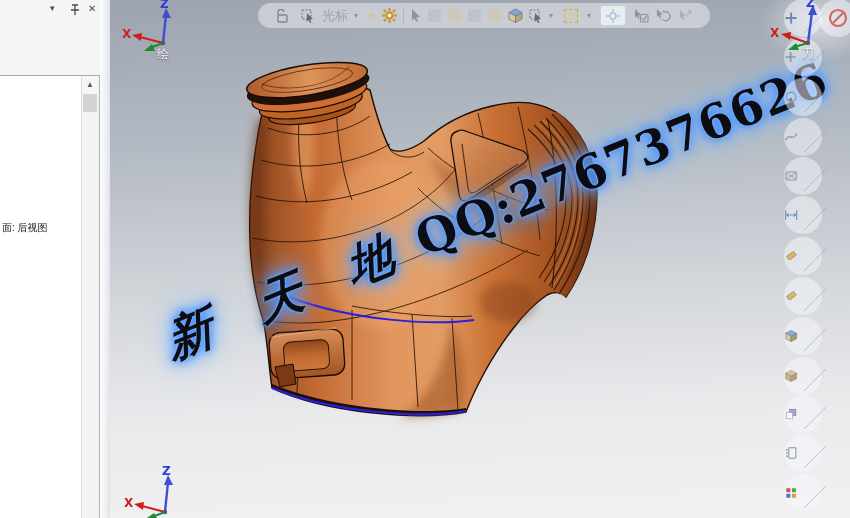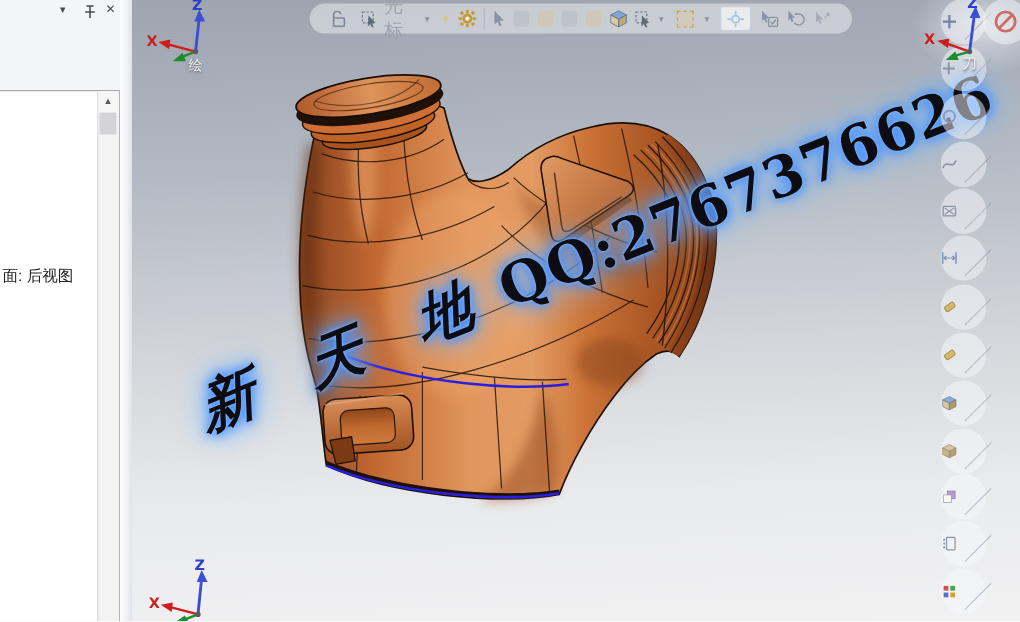--- a/index.html
+++ b/index.html
@@ -18,21 +18,21 @@
     transform:rotate(-22deg);transform-origin:0 50%;
     color:#0c0c12;font-family:"DejaVu Serif","Liberation Serif",serif;
     text-shadow:0 0 3px #8ec2ff,0 0 7px #3d8bff,0 0 13px #3d8bff,0 0 22px #6fb0ff,0 0 34px #9cc9ff;}
   .wm-cn{font-size:47px;font-weight:bold;font-style:italic;letter-spacing:17px;transform:skewX(-6deg);display:inline-block;}
   .wm-qq{font-size:47px;font-weight:bold;letter-spacing:1px;display:inline-block;margin-left:6px;}
 
   
   .toolbar{position:absolute;left:258px;top:3px;width:452px;height:25px;border-radius:13px;
     background:rgba(255,255,255,.42);}
   .tbi{position:absolute;top:0;height:25px;display:flex;align-items:center;justify-content:center;}
-  .tb-label{color:#9aa3ad;font-size:16px;}
+  .tb-label{color:#9aa3ad;font-size:13px;}
   .caret{color:#8b95a1;font-size:8px;}
   .tb-div{position:absolute;top:4px;width:1px;height:17px;background:rgba(150,156,165,.45);}
   .blob{width:13px;height:13px;border-radius:3px;background:rgba(175,182,192,.42);}
   .blob.tan{background:rgba(214,196,150,.45);}
   .snapbox{position:absolute;top:2px;width:26px;height:21px;border-radius:3px;
     background:rgba(255,255,255,.6);border:1px solid rgba(195,206,218,.9);box-sizing:border-box;
     display:flex;align-items:center;justify-content:center;}
 
   
   .circ{position:absolute;width:38px;height:38px;border-radius:50%;
@@ -49,21 +49,21 @@
   
   .left-panel{position:absolute;left:0;top:0;width:110px;height:518px;background:#f4f5f6;}
   .lp-header{position:absolute;left:0;top:0;width:110px;height:22px;}
   .lp-ico{position:absolute;top:3px;color:#4a4a4a;font-size:11px;cursor:default;}
   .lp-content{position:absolute;left:0;top:75px;width:100px;height:443px;background:#fff;
     border-top:1px solid #a9a9a9;border-right:1px solid #b5b5b5;box-sizing:border-box;}
   .lp-scroll{position:absolute;right:0;top:0;width:17px;height:100%;background:#f3f3f4;border-left:1px solid #dcdcdc;}
   .lp-up{position:absolute;left:0;top:0;width:16px;height:17px;background:#f6f6f7;color:#5a5a5a;
     font-size:8px;text-align:center;line-height:17px;}
   .lp-thumb{position:absolute;left:1px;top:18px;width:14px;height:18px;background:#d4d4d7;border-radius:1px;}
-  .lp-text{position:absolute;left:2px;top:145px;font-size:13px;color:#222;white-space:nowrap;}
+  .lp-text{position:absolute;left:2px;top:145px;font-size:10px;color:#222;white-space:nowrap;}
   .splitter{position:absolute;left:100px;top:0;width:10px;height:518px;
     background:linear-gradient(90deg,#fdfdfd,#eef0f3 60%,#dfe3e8);}
 </style>
 </head>
 <body>
 
 <div class="stage">
 
   <div class="viewport"></div>
   <div class="glowtr"></div>

